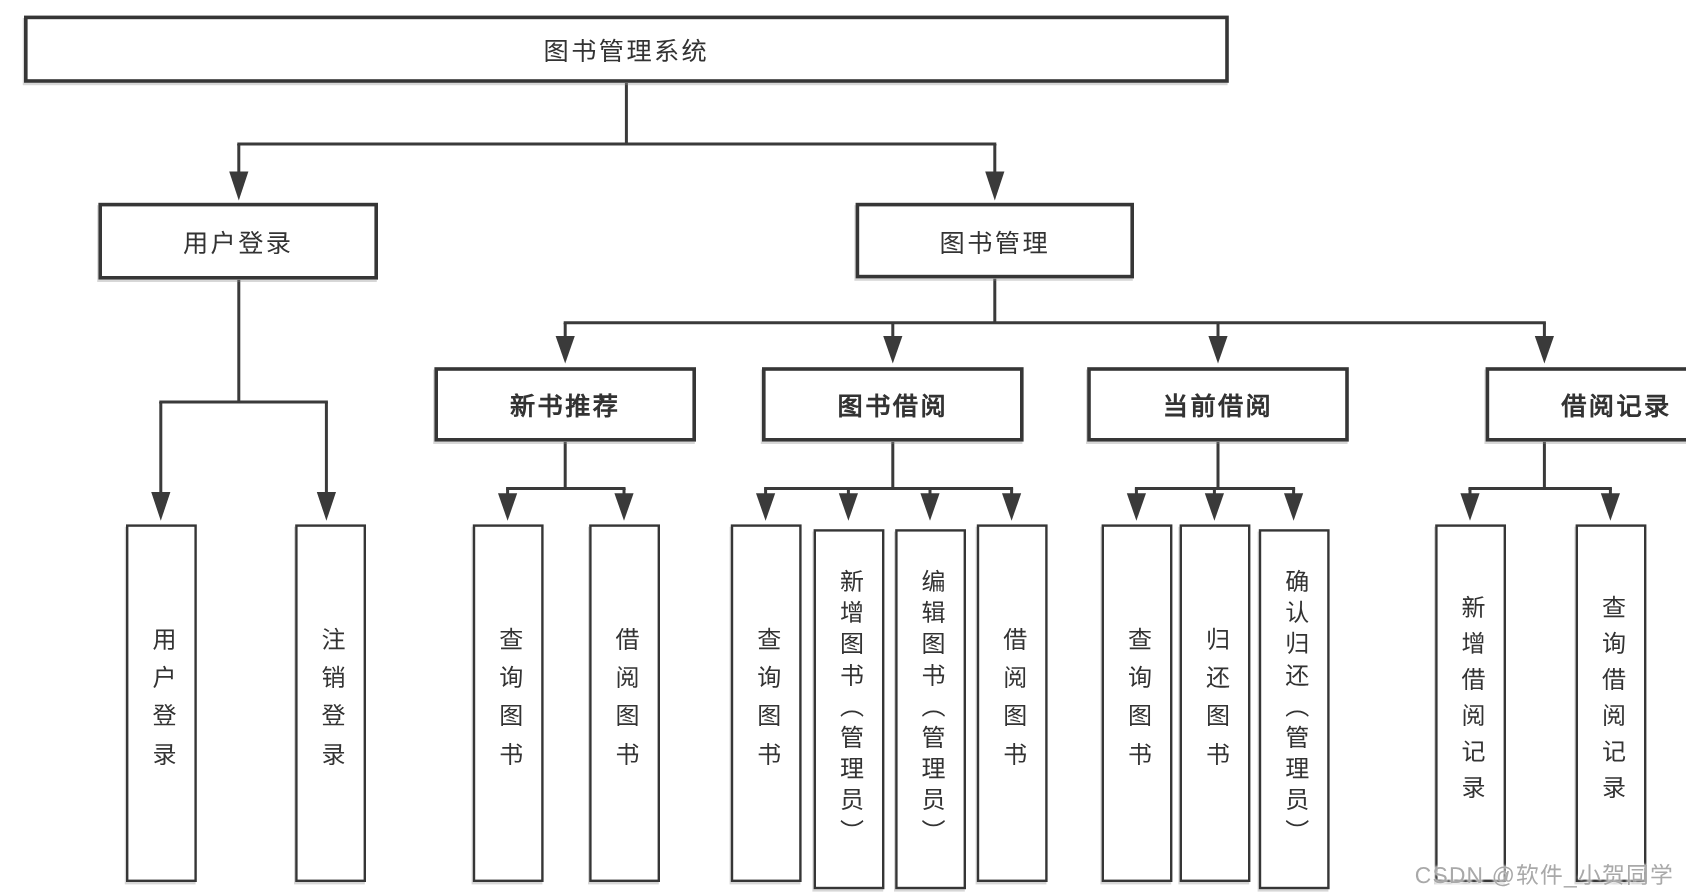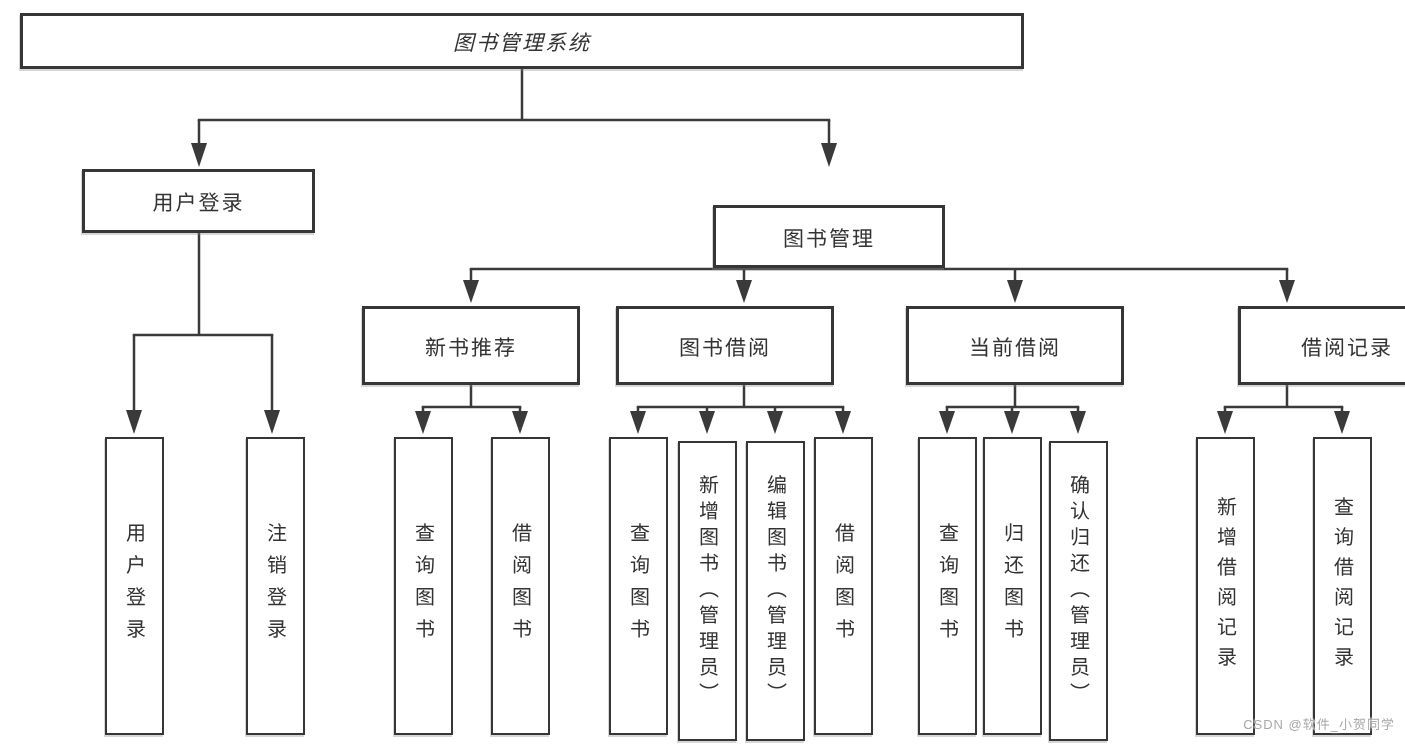--- a/index.html
+++ b/index.html
@@ -45,47 +45,47 @@
   .vlabel {
     writing-mode: vertical-rl;
     font-size: 20px;
     line-height: 1;
     color: #333333;
     white-space: nowrap;
   }
   .ls4 { letter-spacing: 12px; }
   .ls6 { letter-spacing: 10px; }
   .ls9 { letter-spacing: 6px; }
-  #root-box   { left: 20px;  top: 13px;  width: 1004px; height: 56px; font-style: italic; }
+  #root-box   { left: 20px;  top: 13px;  width: 1004px; height: 56px; }
   #n-login    { left: 82px;  top: 169px; width: 233px;  height: 64px; }
-  #n-mgmt     { left: 713px; top: 169px; width: 232px;  height: 63px; margin-top: 36px; }
-  .l3 { top: 306px; width: 218px; height: 79px; }
+  #n-mgmt     { left: 713px; top: 169px; width: 232px;  height: 63px; }
+  .l3 { top: 306px; width: 218px; height: 62px; font-weight: bold; }
   #n-recommend { left: 362px; }
-  #n-borrow    { left: 616px; }
+  #n-borrow    { left: 635px; }
   #n-current   { left: 906px; text-align: right; }
   #n-records   { left: 1238px; }
   #leaf-0  { left: 105px; }
   #leaf-1  { left: 246px; }
   #leaf-2  { left: 394px; }
   #leaf-3  { left: 491px; }
   #leaf-4  { left: 609px; }
   #leaf-5  { left: 678px; }
   #leaf-6  { left: 746px; }
   #leaf-7  { left: 814px; }
   #leaf-8  { left: 918px; }
   #leaf-9  { left: 983px; }
   #leaf-10 { left: 1049px; }
   #leaf-11 { left: 1196px; }
   #leaf-12 { left: 1313px; }
   #watermark {
     position: absolute;
     right: 10px;
     top: 714px;
     z-index: 5;
-    font-size: 13px;
+    font-size: 19px;
     letter-spacing: 1px;
     color: #a9a9a9;
     text-shadow: 1px 1px 2px rgba(255,255,255,0.9), -1px -1px 2px rgba(255,255,255,0.9);
     white-space: nowrap;
   }
 </style>
 </head>
 <body>
 
 <div id="canvas">

